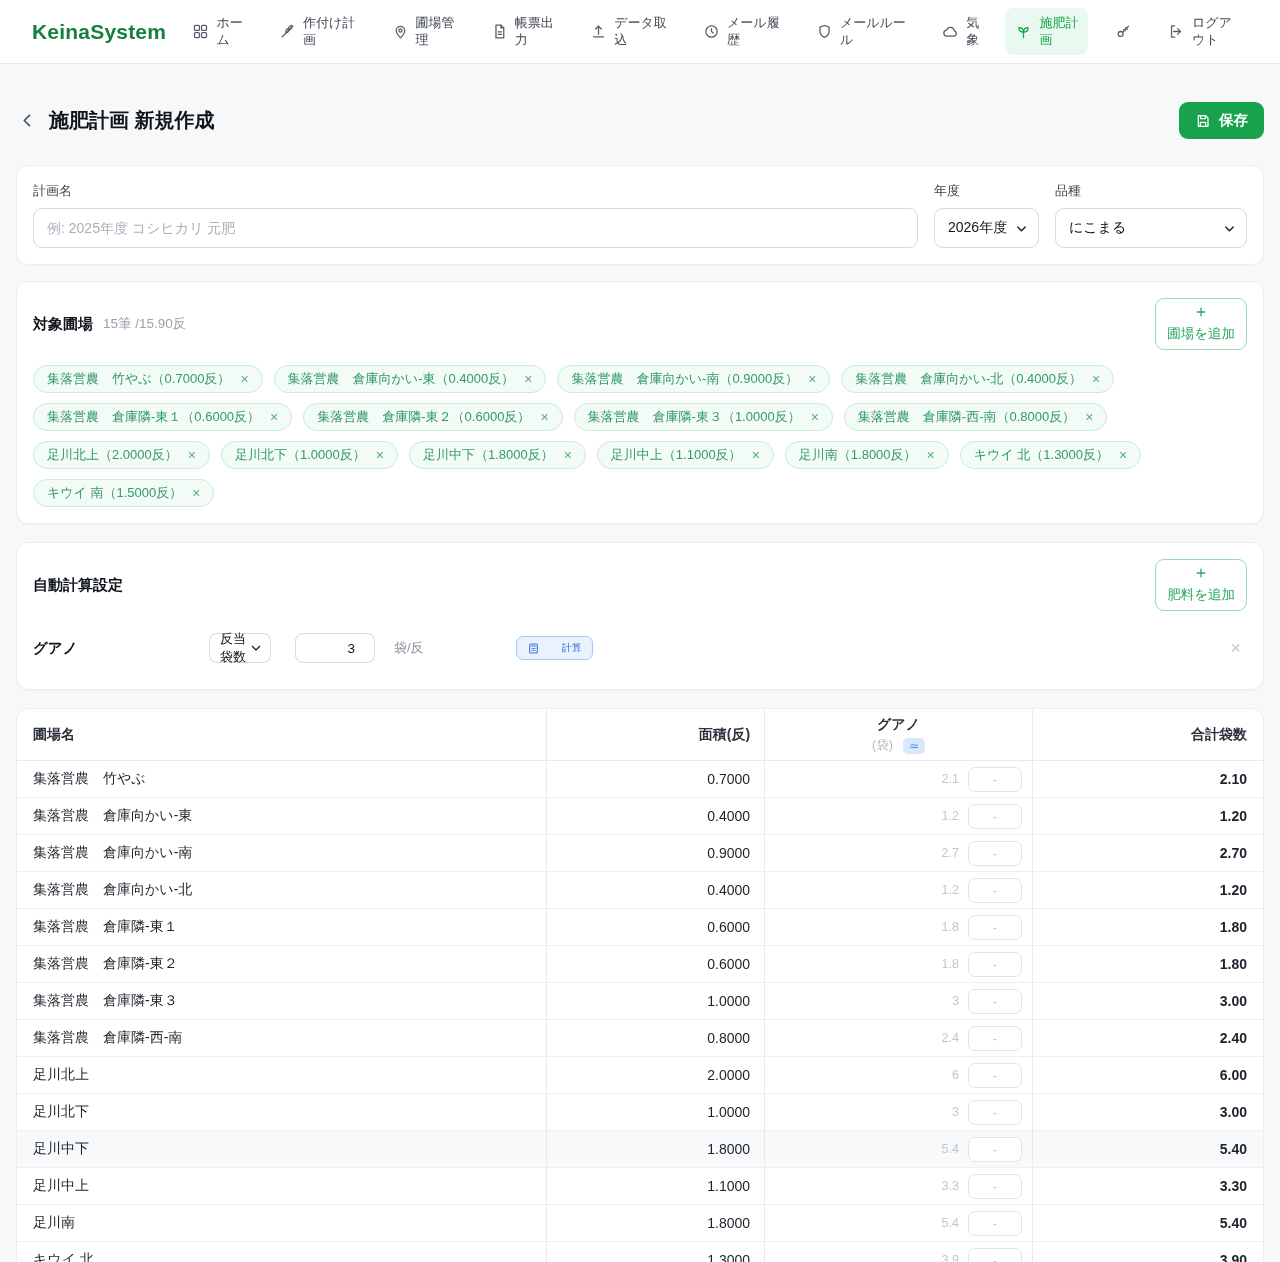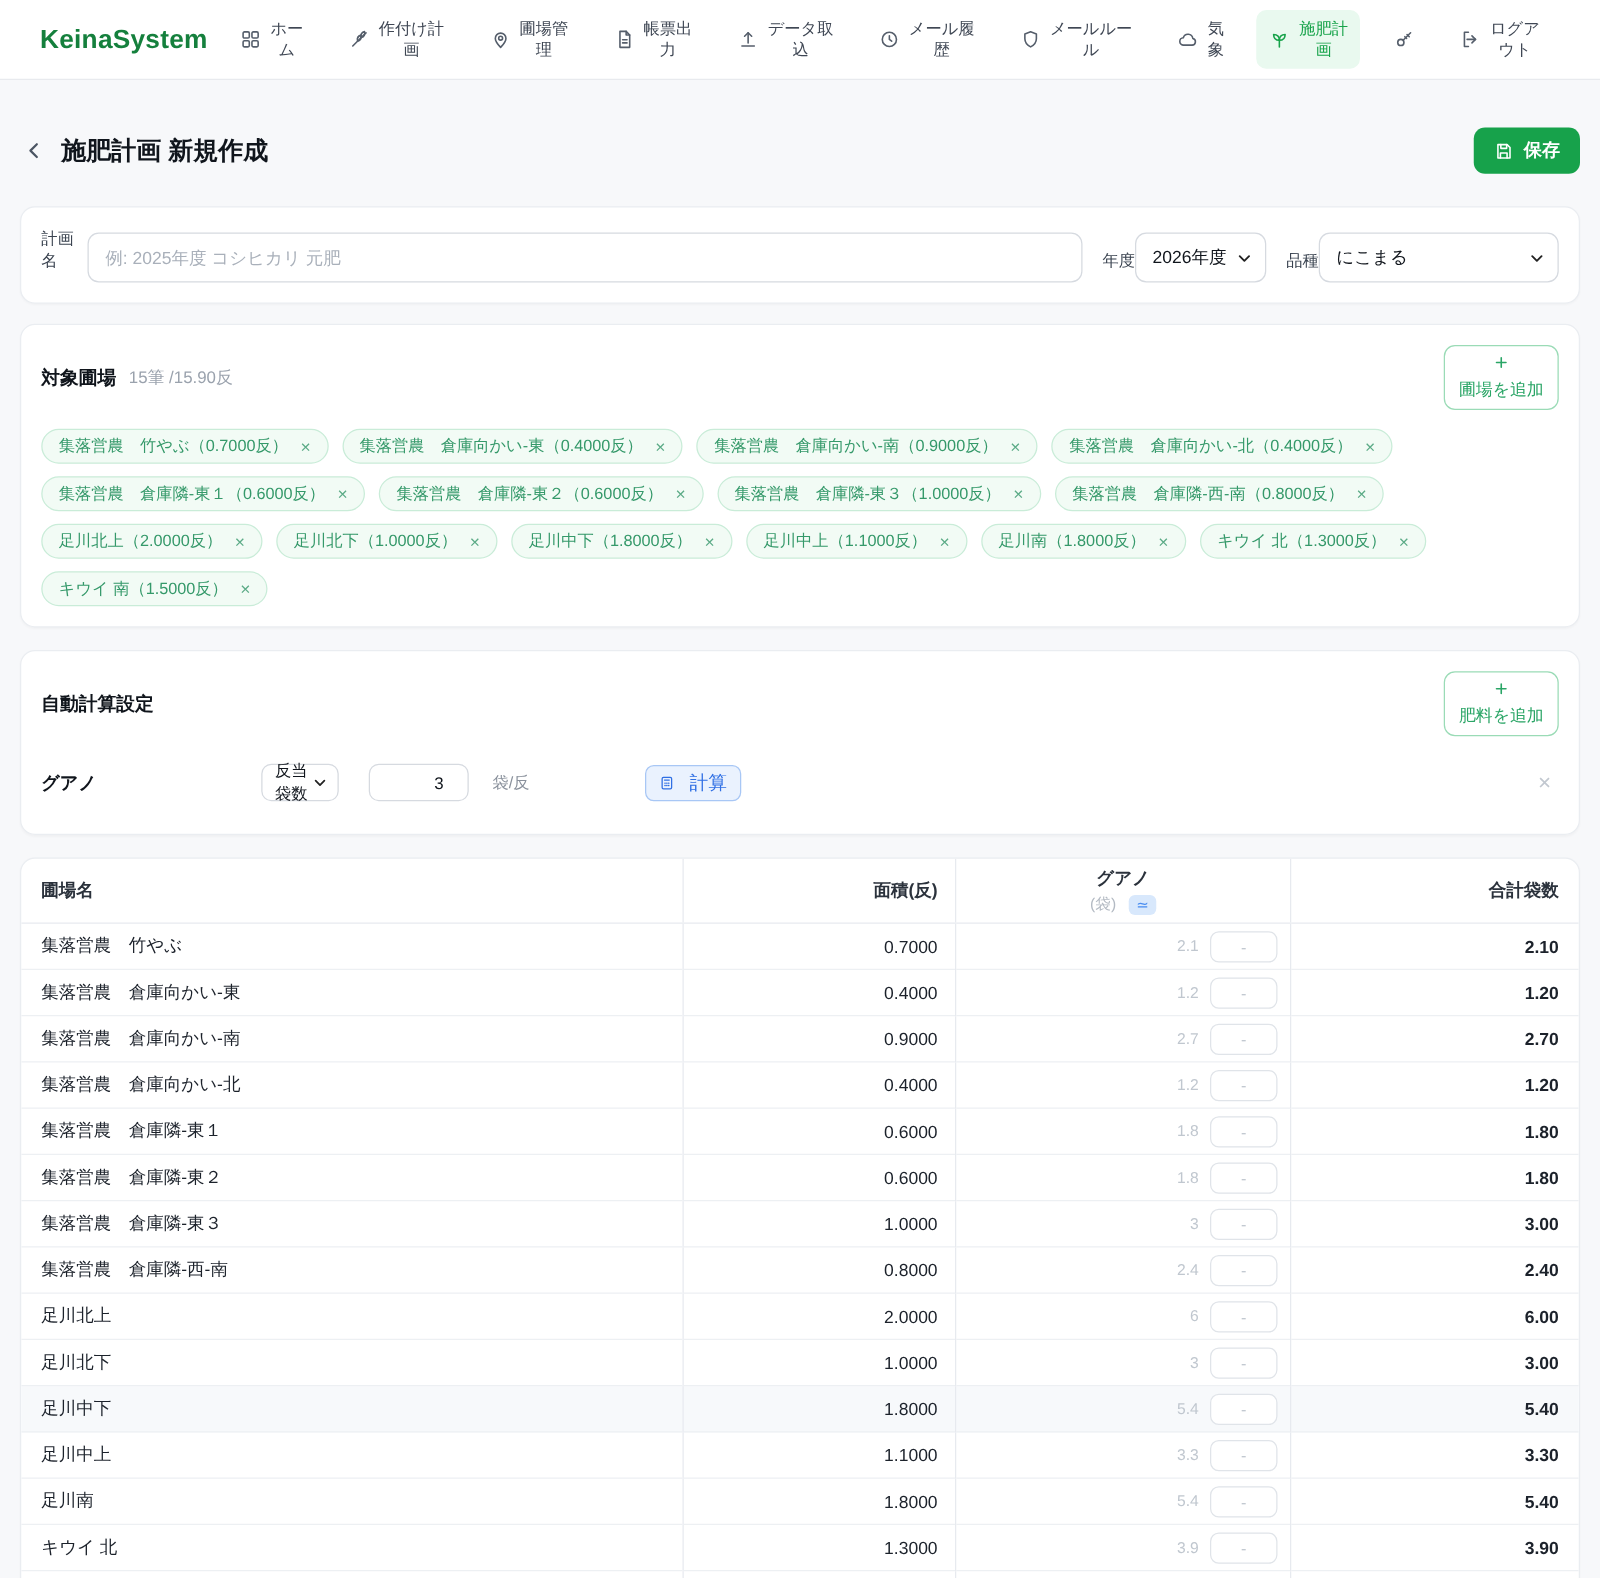--- a/index.html
+++ b/index.html
@@ -7,34 +7,34 @@
   *{box-sizing:border-box;}
   input,button{font-family:inherit;}
 
   
   nav{height:64px;background:#fff;border-bottom:1px solid #e8eaee;display:flex;align-items:center;justify-content:space-between;padding:0 38px 0 32px;}
   .brand{font-size:21px;font-weight:700;color:#15803d;letter-spacing:.2px;cursor:pointer;}
   .nav-item{display:flex;align-items:center;gap:7px;color:#3f4754;font-size:13px;line-height:1.3;padding:7px 10px;border-radius:8px;cursor:pointer;}
   .nav-item .ic{display:flex;color:#555e6b;}
   .nav-item.active{background:#e9f9ef;color:#17a34a;}
   .nav-item.active .ic{color:#17a34a;}
-  .nav-label{text-align:center;white-space:pre-line;}
+  .nav-label{text-align:left;white-space:pre-line;}
 
   
   .page{padding:0 16px;}
   .page-head{display:flex;align-items:center;margin-top:38px;}
   .back-btn{background:none;border:none;color:#4b5563;display:flex;align-items:center;padding:2px;margin-right:10px;cursor:pointer;}
   h1{font-size:20px;font-weight:700;color:#10151c;margin:0;}
   .btn-save{margin-left:auto;background:#17a24b;color:#fff;border:none;border-radius:9px;padding:9px 16px;font-size:14.5px;font-weight:600;display:flex;align-items:center;gap:8px;cursor:pointer;}
 
   .card{background:#fff;border:1px solid #eaedf1;border-radius:12px;padding:16px;box-shadow:0 1px 2px rgba(16,24,40,.03);}
 
   
   .card-plan{margin-top:26px;display:flex;gap:16px;}
-  .fld{display:flex;flex-direction:row;align-items:flex-end;}
+  .fld{display:flex;flex-direction:column;}
   .fld.grow{flex:1;}
   .f-label{font-size:13px;color:#3a4350;margin-bottom:8px;}
   .text-input{width:100%;height:40px;border:1px solid #d6dae0;border-radius:9px;padding:0 13px;font-size:14px;color:#1f2430;background:#fff;}
   input::placeholder{color:#a9b0ba;}
   .select{position:relative;height:40px;border:1px solid #d6dae0;border-radius:9px;background:#fff;display:flex;align-items:center;padding:0 30px 0 13px;font-size:14px;cursor:pointer;color:#10151c;}
   .select .chev{position:absolute;right:9px;color:#222;display:flex;}
   .sel-year{width:105px;}
   .sel-variety{width:192px;}
 
   
@@ -48,21 +48,21 @@
   .chip .x{color:#5cab87;font-size:14px;cursor:pointer;line-height:1;}
 
   
   .card-calc{margin-top:18px;padding-bottom:26px;}
   .fert-row{display:flex;align-items:center;margin-top:22px;}
   .fert-name{width:176px;font-weight:700;font-size:14.5px;color:#10151c;}
   .sel-mode{width:62px;height:30px;border-radius:8px;font-size:13px;padding:0 24px 0 10px;}
   .sel-mode .chev{right:7px;}
   .amount{width:80px;height:30px;margin-left:24px;border:1px solid #d6dae0;border-radius:8px;text-align:right;padding:0 19px 0 8px;font-size:13.5px;color:#10151c;}
   .unit{color:#8a919c;font-size:13px;margin-left:19px;}
-  .btn-calc{margin-left:92px;display:flex;align-items:center;gap:12px;background:#eaf2fe;border:1px solid #a8c7f5;color:#2f6fe4;border-radius:7px;padding:4px 10px;font-size:15px;cursor:pointer;}
+  .btn-calc{margin-left:92px;display:flex;align-items:center;gap:22px;background:#eaf2fe;border:1px solid #a8c7f5;color:#2f6fe4;border-radius:7px;padding:4px 10px;font-size:10px;cursor:pointer;}
   .fert-close{margin-left:auto;color:#c2c8d0;font-size:18px;background:none;border:none;cursor:pointer;line-height:1;}
 
   
   .card-table{margin-top:18px;padding:0;overflow:hidden;}
   table{width:100%;border-collapse:collapse;}
   thead th{padding:10px 14px 9px;font-size:14px;color:#2b323c;border-bottom:1px solid #e7eaef;vertical-align:middle;}
   th.col-field{text-align:left;padding-left:16px;font-weight:700;}
   th.col-area,th.col-total{text-align:right;font-weight:700;padding-right:14px;}
   th.col-total{padding-right:16px;}
   th.col-fert{text-align:center;font-weight:700;padding-top:7px;padding-bottom:6px;}

